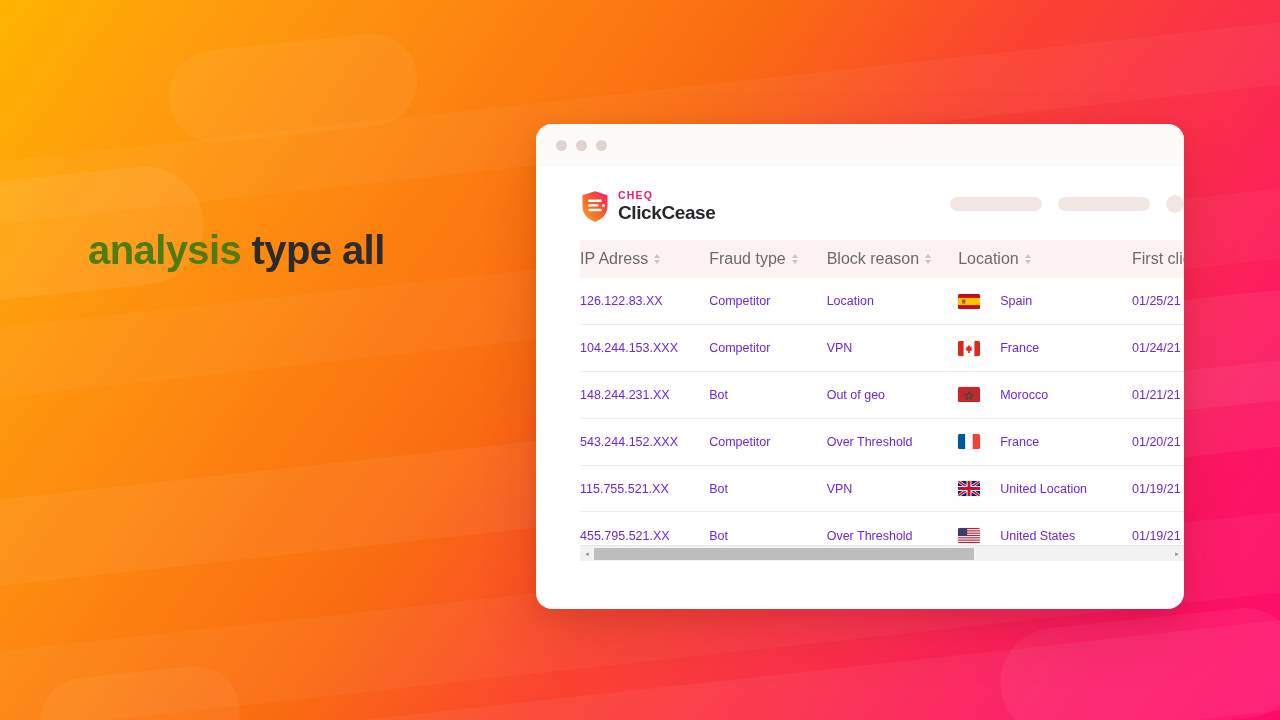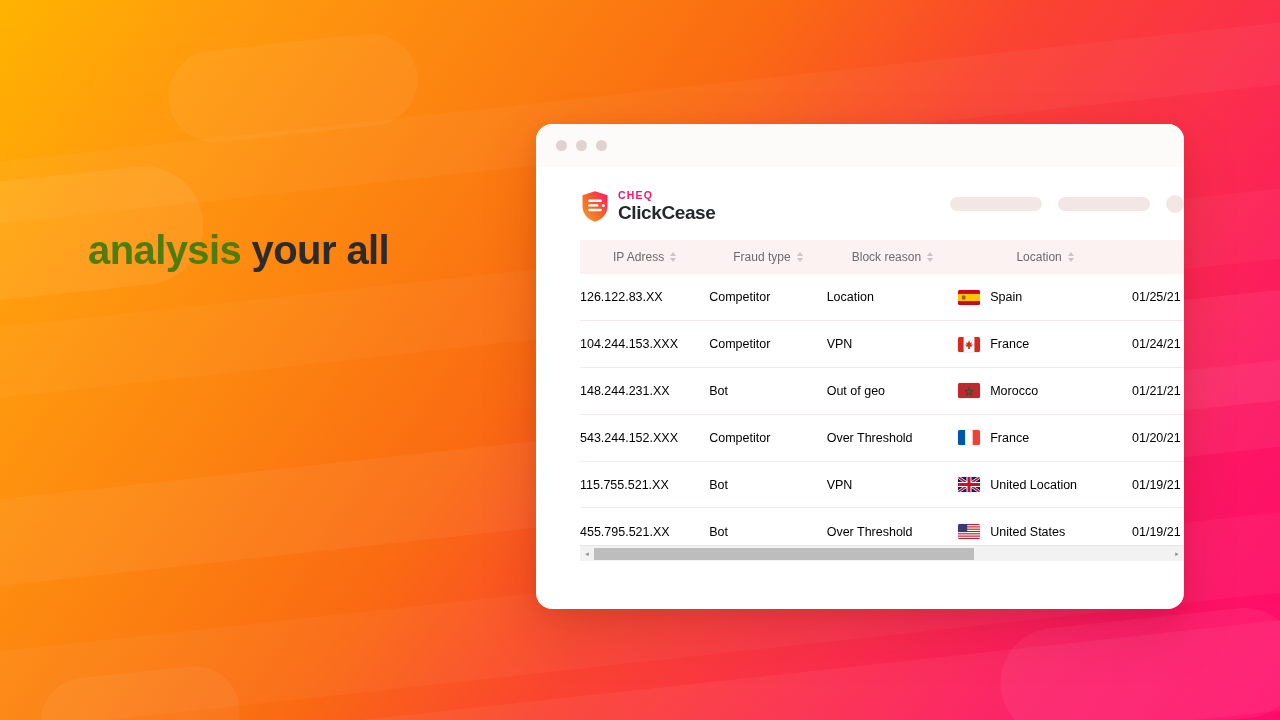--- a/index.html
+++ b/index.html
@@ -101,55 +101,55 @@
 
   
   .table-wrap {
     position:absolute;
     left:44px; right:0; top:116px; bottom:0;
     overflow:hidden;
   }
   .tbl { width:740px; border-collapse:collapse; table-layout:fixed; }
   .tbl thead th {
     background:#FBF2F1;
-    font-size:12px;
+    font-size:16px;
     font-weight:normal;
     color:#6D6A6C;
-    text-align:center;
+    text-align:left;
     padding:10px 0 10px 0;
     height:31px;
     white-space:nowrap;
   }
   .tbl thead th .thwrap { display:inline-flex; align-items:center; gap:6px; }
   .sorter { display:inline-flex; flex-direction:column; gap:2px; }
   .sorter i {
     display:block; width:0; height:0;
     border-left:3.5px solid transparent;
     border-right:3.5px solid transparent;
   }
   .sorter i.up   { border-bottom:4px solid #C9C5C6; }
   .sorter i.down { border-top:4px solid #C9C5C6; }
 
   .tbl tbody td {
     font-size:12.5px;
-    color:#000000;
+    color:#6d28d9;
     padding:0;
     height:46.8px;
     border-bottom:1px solid #F4EAE9;
     white-space:nowrap;
     vertical-align:middle;
   }
   .tbl tbody tr:last-child td { border-bottom:none; }
   .c-ip     { width:110px; }
   .c-fraud  { width:100px; }
   .c-block  { width:112px; }
   .c-loc    { width:148px; }
   .c-click  { width:160px; }
 
-  .loc-cell { display:flex; align-items:center; gap:10px; }
+  .loc-cell { display:flex; align-items:center; gap:20px; }
   .flag {
     width:22px; height:15px; flex:none;
     border-radius:1.5px;
     box-shadow:0 0 0 0.5px rgba(0,0,0,0.10);
     overflow:hidden;
   }
 
   
   .hscroll {
     position:absolute;
@@ -177,21 +177,21 @@
   <div class="band b3"></div>
   <div class="band b4"></div>
   <div class="band b5"></div>
   <div class="blob k1"></div>
   <div class="blob k2"></div>
   <div class="blob k3"></div>
   <div class="blob k4"></div>
   <div class="blob k5"></div>
 </div>
 
-<h1 class="headline"><br><span class="hl">analysis</span><span> your all</span><br><br></h1>
+<h1 class="headline"><br><span class="hl">analysis</span><span> type all</span><br><br></h1>
 
 <div class="window">
 
   <div class="titlebar">
     <span class="dot"></span>
     <span class="dot"></span>
     <span class="dot"></span>
   </div>
 
   <div class="appbar">

